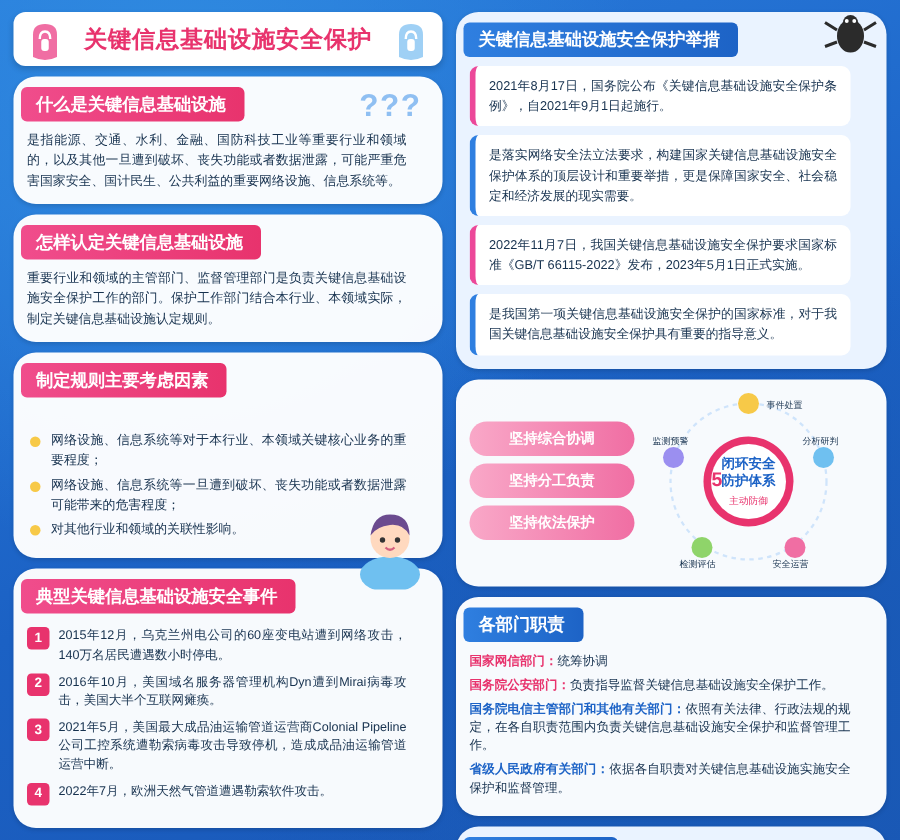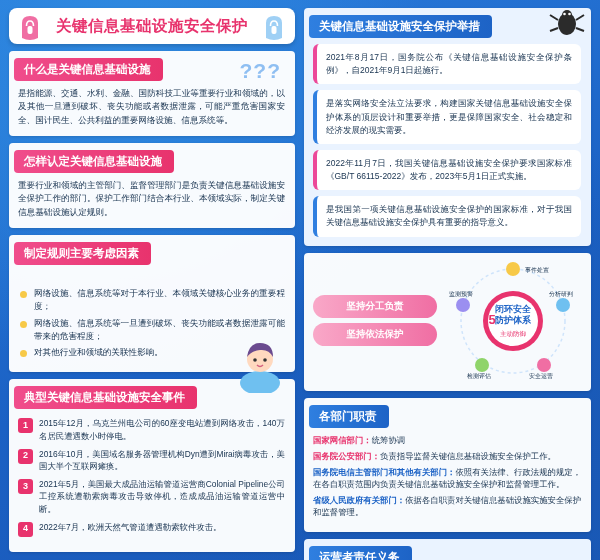--- a/index.html
+++ b/index.html
@@ -37,22 +37,22 @@
   }
   .lock-badge {
     position: absolute; top: 6px; width: 22px; height: 28px;
   }
   .lock-badge.left { left: 10px; }
   .lock-badge.right { right: 10px; }
 
   
   .card {
     background: rgba(255,255,255,0.97);
-    border-radius: 4px;
-    padding: 7px 10px 9px 9px;
+    border-radius: 15px;
+    padding: 7px 24px 9px 9px;
     position: relative;
     box-shadow: 0 1px 3px rgba(0,0,0,0.14);
   }
   .card.tinted { background: #eaf3ff; }
   .sec-head {
     display: inline-block;
     background: linear-gradient(90deg, #f04d8c 0%, #e8336d 100%);
     color: #fff;
     font-size: 11.5px; font-weight: bold;
     padding: 4px 12px 4px 10px;
@@ -234,20 +234,21 @@
       </svg>
       <div class="note-block">2021年8月17日，国务院公布《关键信息基础设施安全保护条例》，自2021年9月1日起施行。</div>
       <div class="note-block blue">是落实网络安全法立法要求，构建国家关键信息基础设施安全保护体系的顶层设计和重要举措，更是保障国家安全、社会稳定和经济发展的现实需要。</div>
       <div class="note-block">2022年11月7日，我国关键信息基础设施安全保护要求国家标准《GB/T 66115-2022》发布，2023年5月1日正式实施。</div>
       <div class="note-block blue">是我国第一项关键信息基础设施安全保护的国家标准，对于我国关键信息基础设施安全保护具有重要的指导意义。</div>
     </div>
 
     <div class="card">
       <div class="two-up">
         <div class="slogans">
+          <div class="slogan">坚持综合协调</div>
           <div class="slogan">坚持分工负责</div>
           <div class="slogan">坚持依法保护</div>
         </div>
 
         <div class="circle-wrap">
           <svg viewBox="0 0 136 122" width="136" height="122">
             <circle cx="68" cy="61" r="52" fill="none" stroke="#cfe4fb" stroke-width="1.5" stroke-dasharray="3 3"></circle>
             <circle cx="68" cy="61" r="30" fill="#e8336d"></circle>
             <circle cx="68" cy="61" r="25" fill="#fff"></circle>
             <text x="68" y="52" text-anchor="middle" font-size="9" font-weight="bold" fill="#1d63c6">闭环安全</text>

